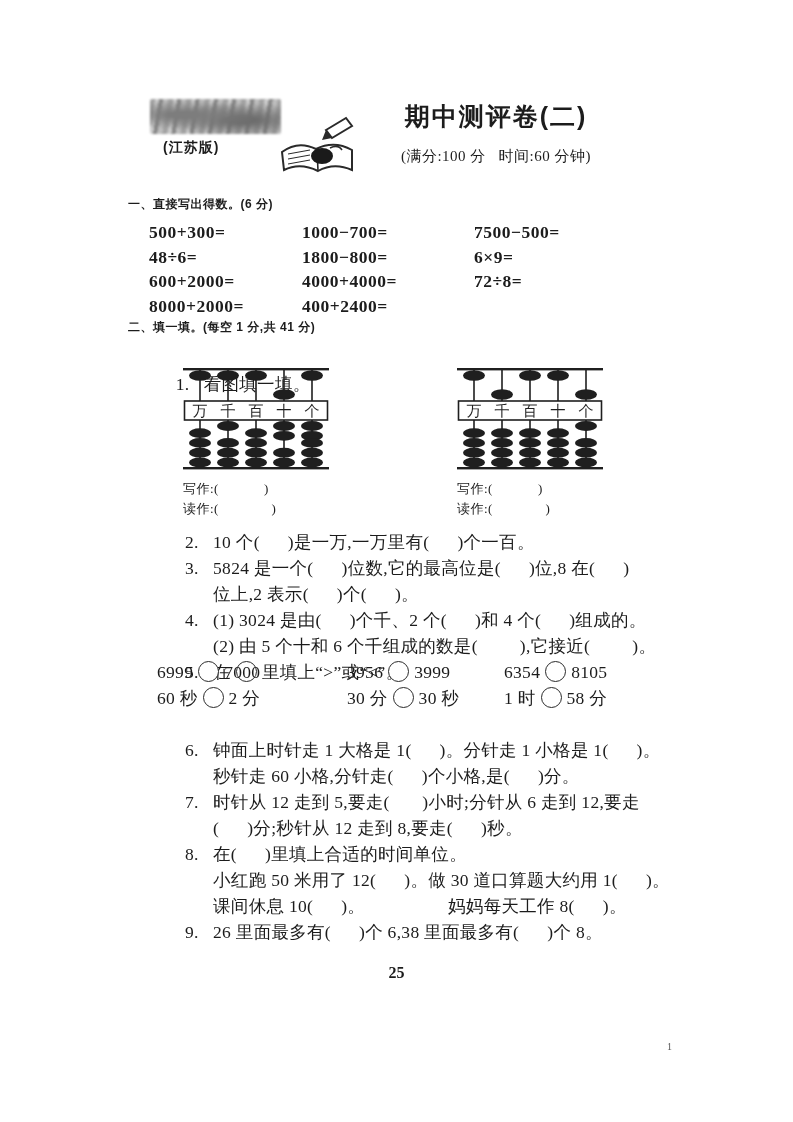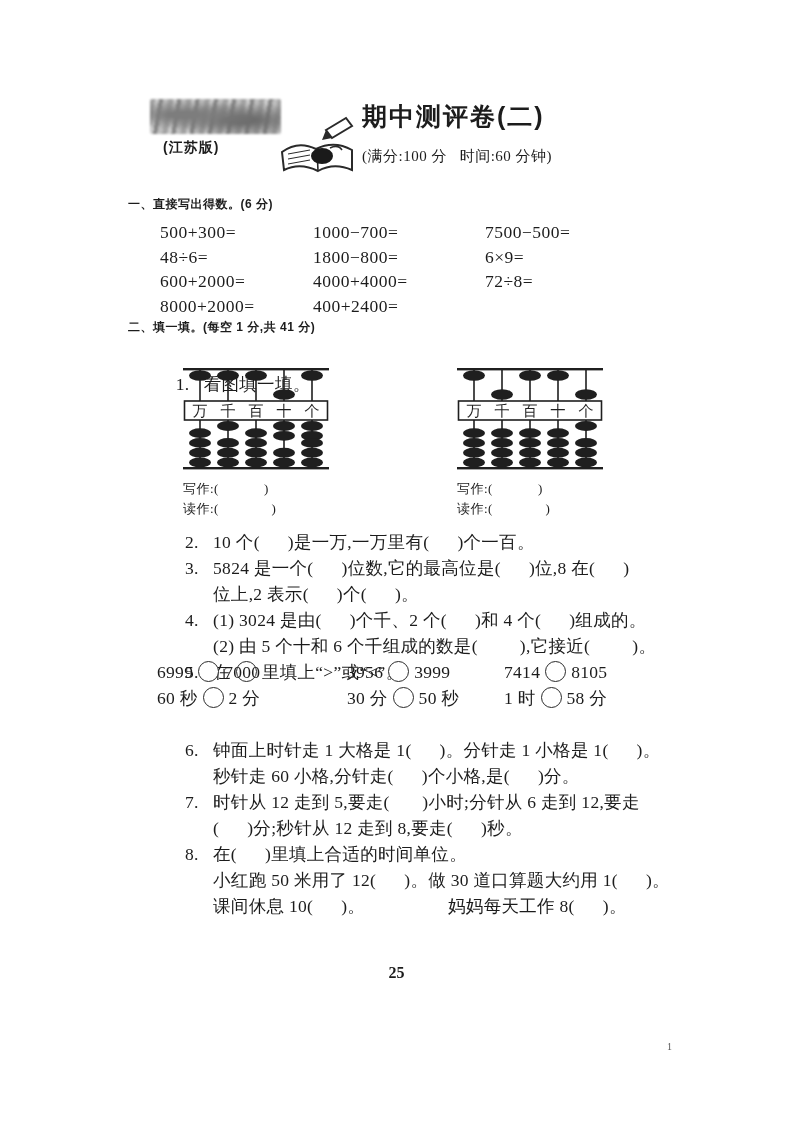--- a/index.html
+++ b/index.html
@@ -10,33 +10,33 @@
   
   .blur-stamp{position:absolute;left:150px;top:99px;width:131px;height:35px;border-radius:2px;
     background:
       radial-gradient(ellipse at 25% 45%, #6f6f6f 0 10%, rgba(0,0,0,0) 55%),
       radial-gradient(ellipse at 70% 60%, #5e5e5e 0 12%, rgba(0,0,0,0) 60%),
       repeating-linear-gradient(100deg,#9a9a9a 0 5px,#c6c6c6 5px 9px,#7c7c7c 9px 13px,#b7b7b7 13px 18px);
     filter:blur(1.3px);opacity:.9;}
   .edition{position:absolute;left:163px;top:139px;font-family:"Liberation Sans","DejaVu Sans",sans-serif;
     font-weight:700;font-size:14px;letter-spacing:1px;}
   .illus{position:absolute;left:274px;top:114px;}
-  .title-block{position:absolute;left:362px;top:100px;width:268px;text-align:left;}
+  .title-block{position:absolute;left:362px;top:100px;width:268px;text-align:center;}
   .title{font-family:"Liberation Sans","DejaVu Sans",sans-serif;font-weight:700;font-size:25px;letter-spacing:2px;}
   .subtitle{margin-top:14px;font-size:15px;white-space:pre;letter-spacing:.5px;}
 
   
   .s-heading{position:absolute;left:128px;font-family:"Liberation Sans","DejaVu Sans",sans-serif;
     font-weight:700;font-size:12px;letter-spacing:.5px;white-space:pre;}
   #s1-heading{top:196px;}
   #s2-heading{top:319px;}
 
   
-  .s1-grid{position:absolute;left:160px;top:222px;width:600px;display:grid;
-    grid-template-columns:153px 172px auto;grid-auto-rows:24.5px;font-size:17.5px;letter-spacing:.5px;}
+  .s1-grid{position:absolute;left:149px;top:222px;width:600px;display:grid;
+    grid-template-columns:153px 172px auto;grid-auto-rows:24.5px;font-size:17.5px;letter-spacing:.5px;font-weight:bold;}
   .prob{white-space:pre;}
 
   
   .qline{height:26px;line-height:26px;font-size:17.5px;white-space:pre;margin-left:157px;letter-spacing:.3px;}
   .qnum{display:inline-block;width:28px;}
   .qtext{white-space:pre;}
   .cont{margin-left:185px;}
   #q1-line{position:absolute;top:345px;left:0;}
   .questions{position:absolute;top:503px;left:0;width:788px;}
   .q5row{display:grid;grid-template-columns:190px 157px auto;}
@@ -204,25 +204,25 @@
     </div>
     <div class="qline cont">
       <span class="qtext">(2) 由 5 个十和 6 个千组成的数是(         ),它接近(         )。</span>
     </div>
     <div class="qline">
       <span class="qnum">5.</span><span class="qtext">在</span><span class="circle"></span><span class="qtext">里填上“&gt;”或“&lt;”。</span>
     </div>
     <div class="qline q5row">
       <span class="cmp"><span>6999</span><span class="circle"></span><span>7000</span></span>
       <span class="cmp"><span>3956</span><span class="circle"></span><span>3999</span></span>
-      <span class="cmp"><span>7414</span><span class="circle"></span><span>8105</span></span>
+      <span class="cmp"><span>6354</span><span class="circle"></span><span>8105</span></span>
     </div>
     <div class="qline q5row">
       <span class="cmp"><span>60 秒</span><span class="circle"></span><span>2 分</span></span>
-      <span class="cmp"><span>30 分</span><span class="circle"></span><span>50 秒</span></span>
+      <span class="cmp"><span>30 分</span><span class="circle"></span><span>30 秒</span></span>
       <span class="cmp"><span>1 时</span><span class="circle"></span><span>58 分</span></span>
     </div>
     <div class="qline">
       <span class="qnum">6.</span><span class="qtext">钟面上时针走 1 大格是 1(      )。分针走 1 小格是 1(      )。</span>
     </div>
     <div class="qline cont">
       <span class="qtext">秒针走 60 小格,分针走(      )个小格,是(      )分。</span>
     </div>
     <div class="qline">
       <span class="qnum">7.</span><span class="qtext">时针从 12 走到 5,要走(       )小时;分针从 6 走到 12,要走</span>
@@ -231,18 +231,21 @@
       <span class="qtext">(      )分;秒针从 12 走到 8,要走(      )秒。</span>
     </div>
     <div class="qline">
       <span class="qnum">8.</span><span class="qtext">在(      )里填上合适的时间单位。</span>
     </div>
     <div class="qline cont">
       <span class="qtext">小红跑 50 米用了 12(      )。做 30 道口算题大约用 1(      )。</span>
     </div>
     <div class="qline cont">
       <span class="qtext col-split">课间休息 10(      )。</span><span class="qtext">妈妈每天工作 8(      )。</span>
+    </div>
+    <div class="qline">
+      <span class="qnum">9.</span><span class="qtext">26 里面最多有(      )个 6,38 里面最多有(      )个 8。</span>
     </div>
   </div>
 
   <div class="page-num">25</div>
   <div class="corner">1</div>
 </div>
 
 </body></html>

